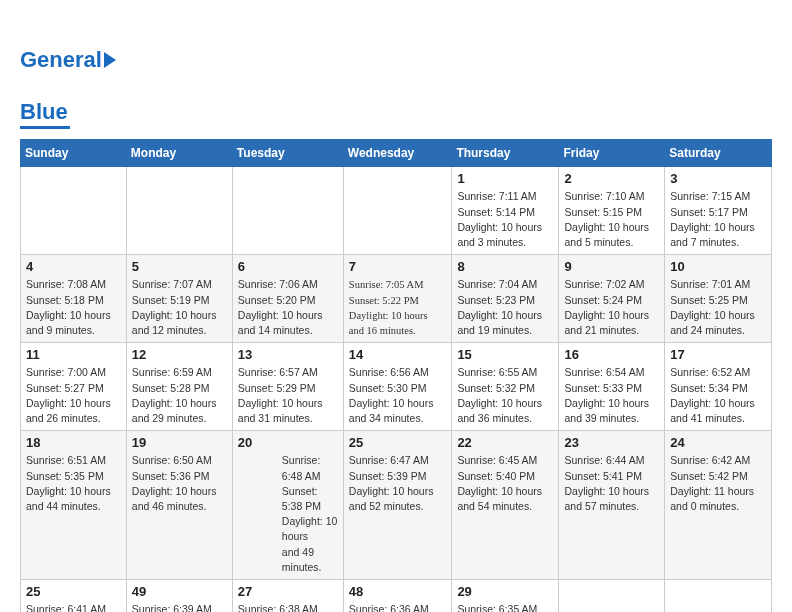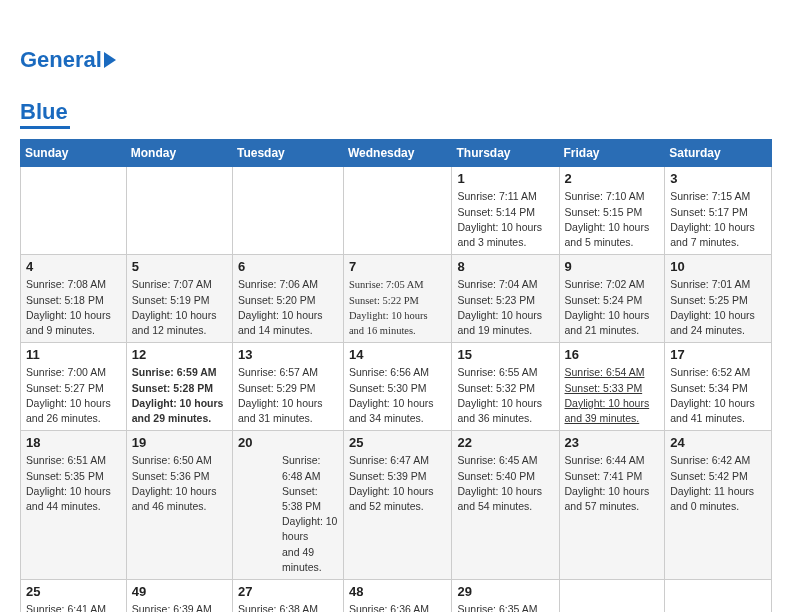--- a/index.html
+++ b/index.html
@@ -219,21 +219,21 @@
       <tr>
         <td>
           <div class="day-number">11</div>
           <div class="day-info" style="white-space: pre-line;">Sunrise: 7:00 AM
 Sunset: 5:27 PM
 Daylight: 10 hours
 and 26 minutes.</div>
         </td>
         <td>
           <div class="day-number">12</div>
-          <div class="day-info" style="white-space: pre-line; font-weight: bold;">Sunrise: 6:59 AM
+          <div class="day-info" style="white-space: pre-line;">Sunrise: 6:59 AM
 Sunset: 5:28 PM
 Daylight: 10 hours
 and 29 minutes.</div>
         </td>
         <td>
           <div class="day-number">13</div>
           <div class="day-info" style="white-space: pre-line;">Sunrise: 6:57 AM
 Sunset: 5:29 PM
 Daylight: 10 hours
 and 31 minutes.</div>
@@ -247,21 +247,21 @@
         </td>
         <td>
           <div class="day-number">15</div>
           <div class="day-info" style="white-space: pre-line;">Sunrise: 6:55 AM
 Sunset: 5:32 PM
 Daylight: 10 hours
 and 36 minutes.</div>
         </td>
         <td>
           <div class="day-number">16</div>
-          <div class="day-info" style="white-space: pre-line; text-decoration: underline;">Sunrise: 6:54 AM
+          <div class="day-info" style="white-space: pre-line;">Sunrise: 6:54 AM
 Sunset: 5:33 PM
 Daylight: 10 hours
 and 39 minutes.</div>
         </td>
         <td>
           <div class="day-number">17</div>
           <div class="day-info" style="white-space: pre-line;">Sunrise: 6:52 AM
 Sunset: 5:34 PM
 Daylight: 10 hours
 and 41 minutes.</div>
@@ -299,21 +299,21 @@
         <td>
           <div class="day-number">22</div>
           <div class="day-info" style="white-space: pre-line;">Sunrise: 6:45 AM
 Sunset: 5:40 PM
 Daylight: 10 hours
 and 54 minutes.</div>
         </td>
         <td>
           <div class="day-number">23</div>
           <div class="day-info" style="white-space: pre-line;">Sunrise: 6:44 AM
-Sunset: 7:41 PM
+Sunset: 5:41 PM
 Daylight: 10 hours
 and 57 minutes.</div>
         </td>
         <td>
           <div class="day-number">24</div>
           <div class="day-info" style="white-space: pre-line;">Sunrise: 6:42 AM
 Sunset: 5:42 PM
 Daylight: 11 hours
 and 0 minutes.</div>
         </td>

